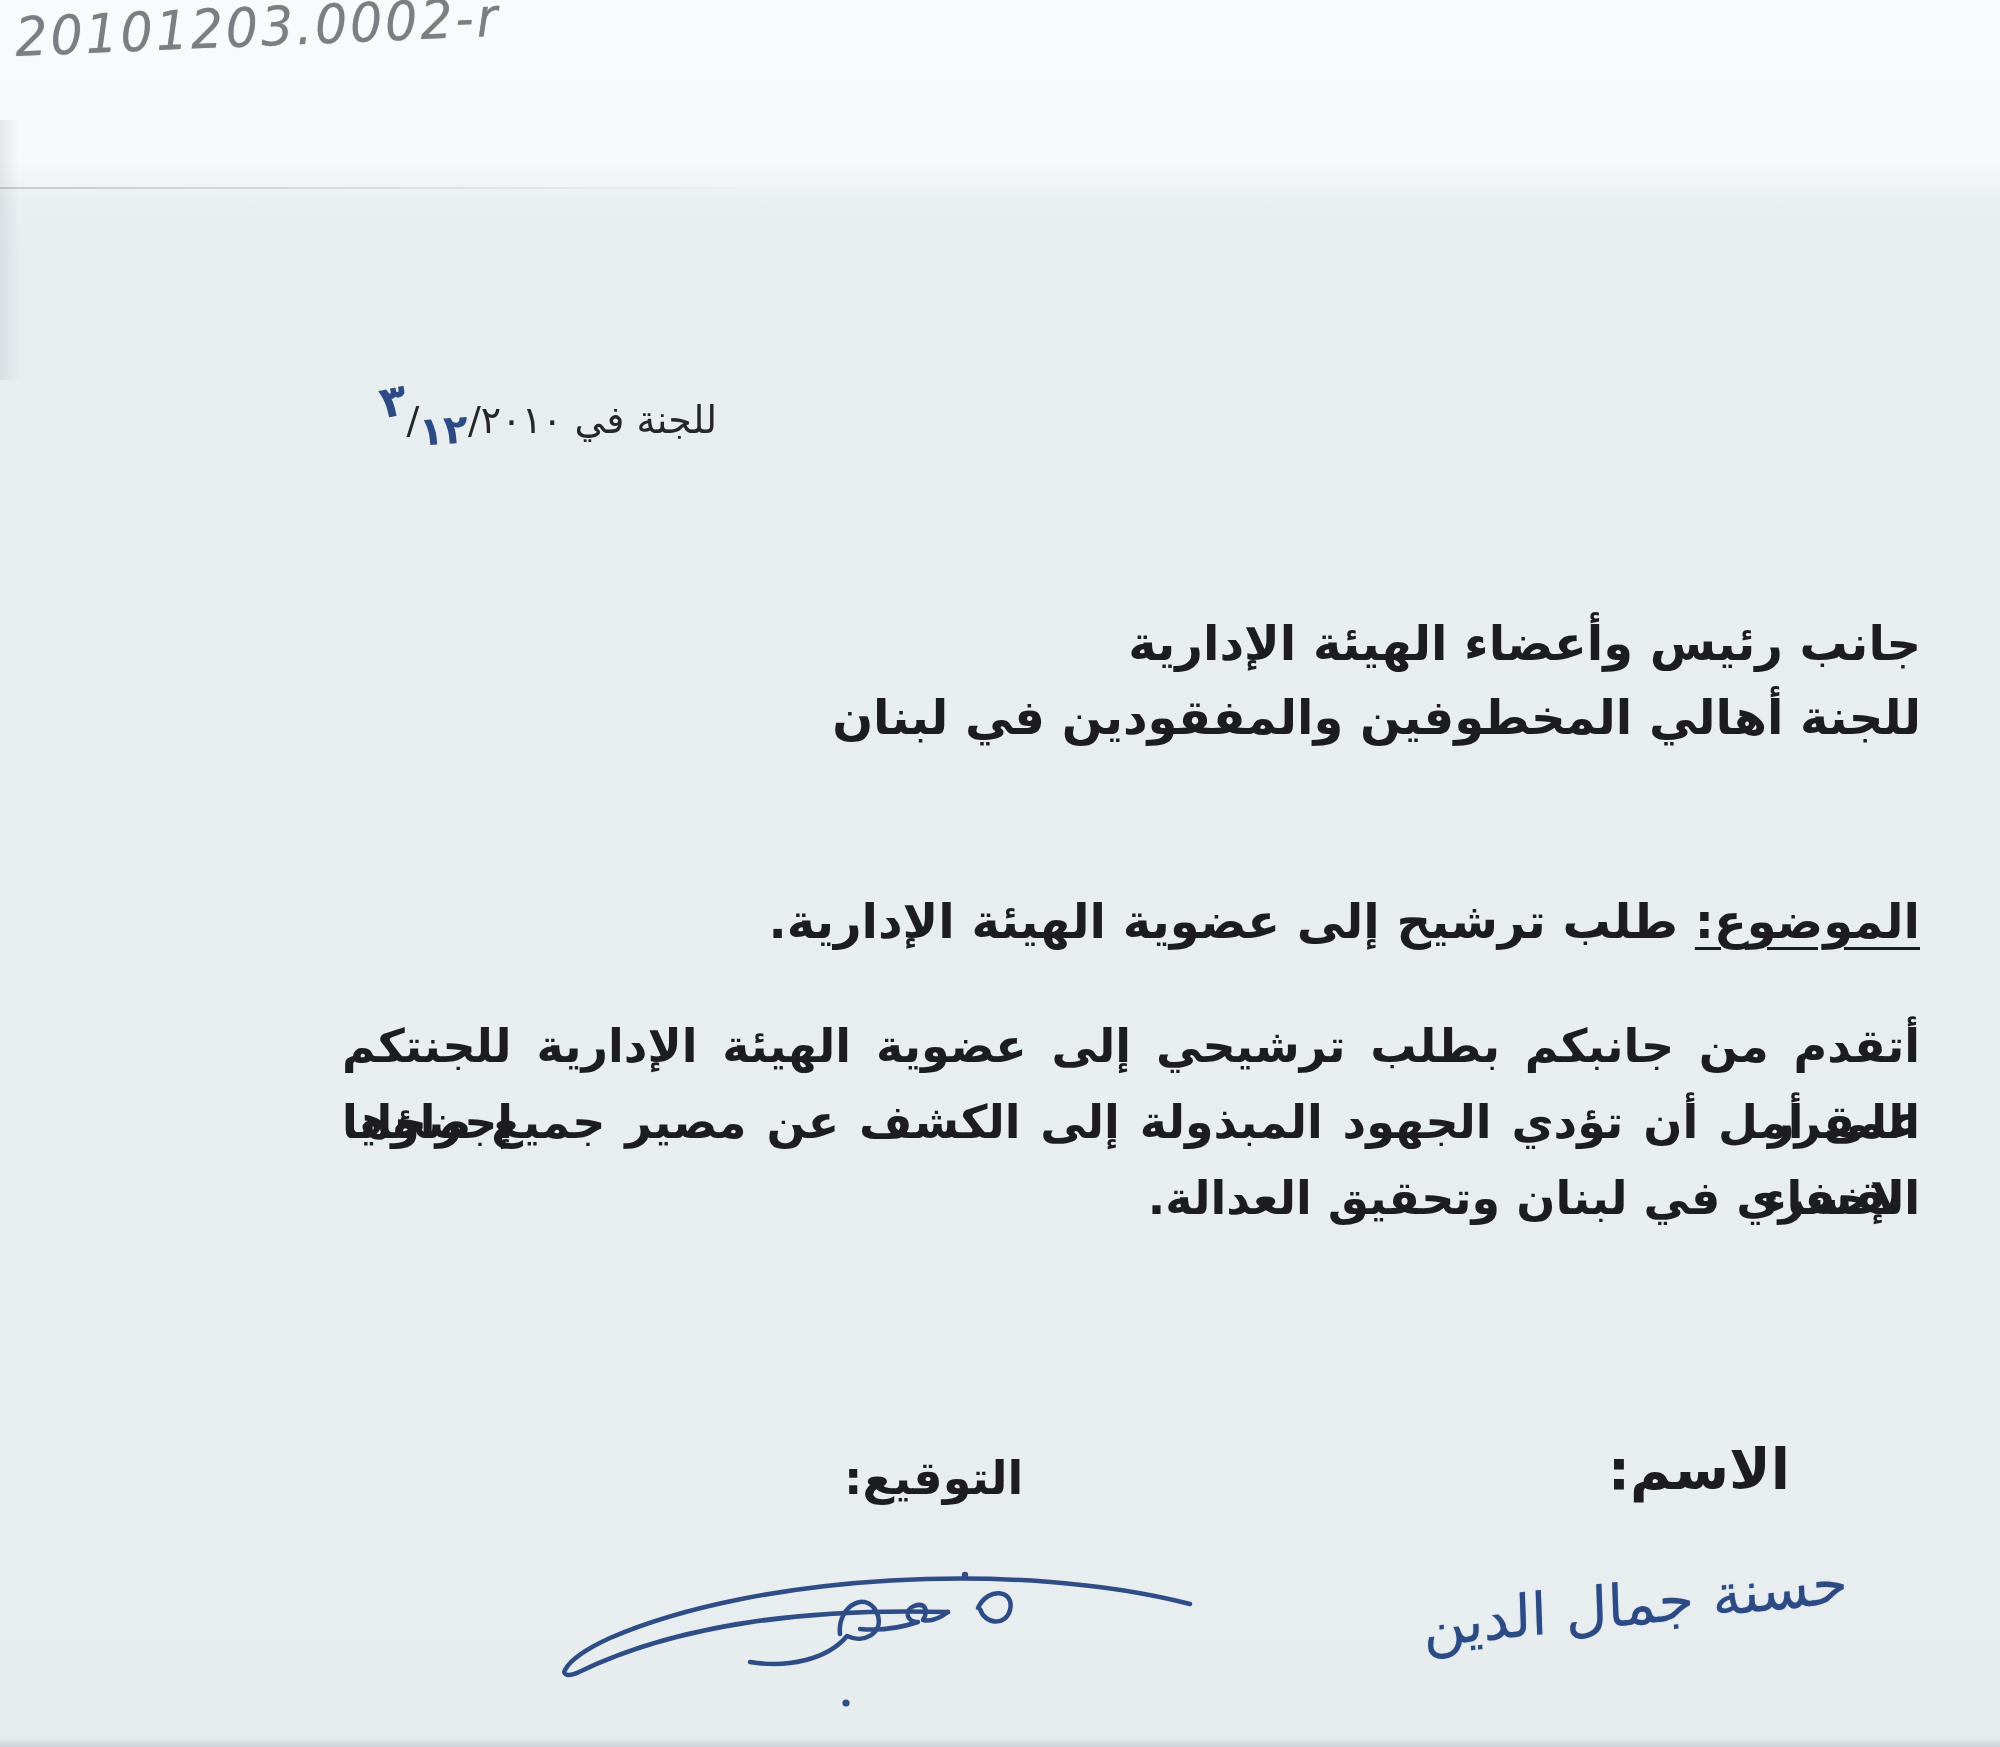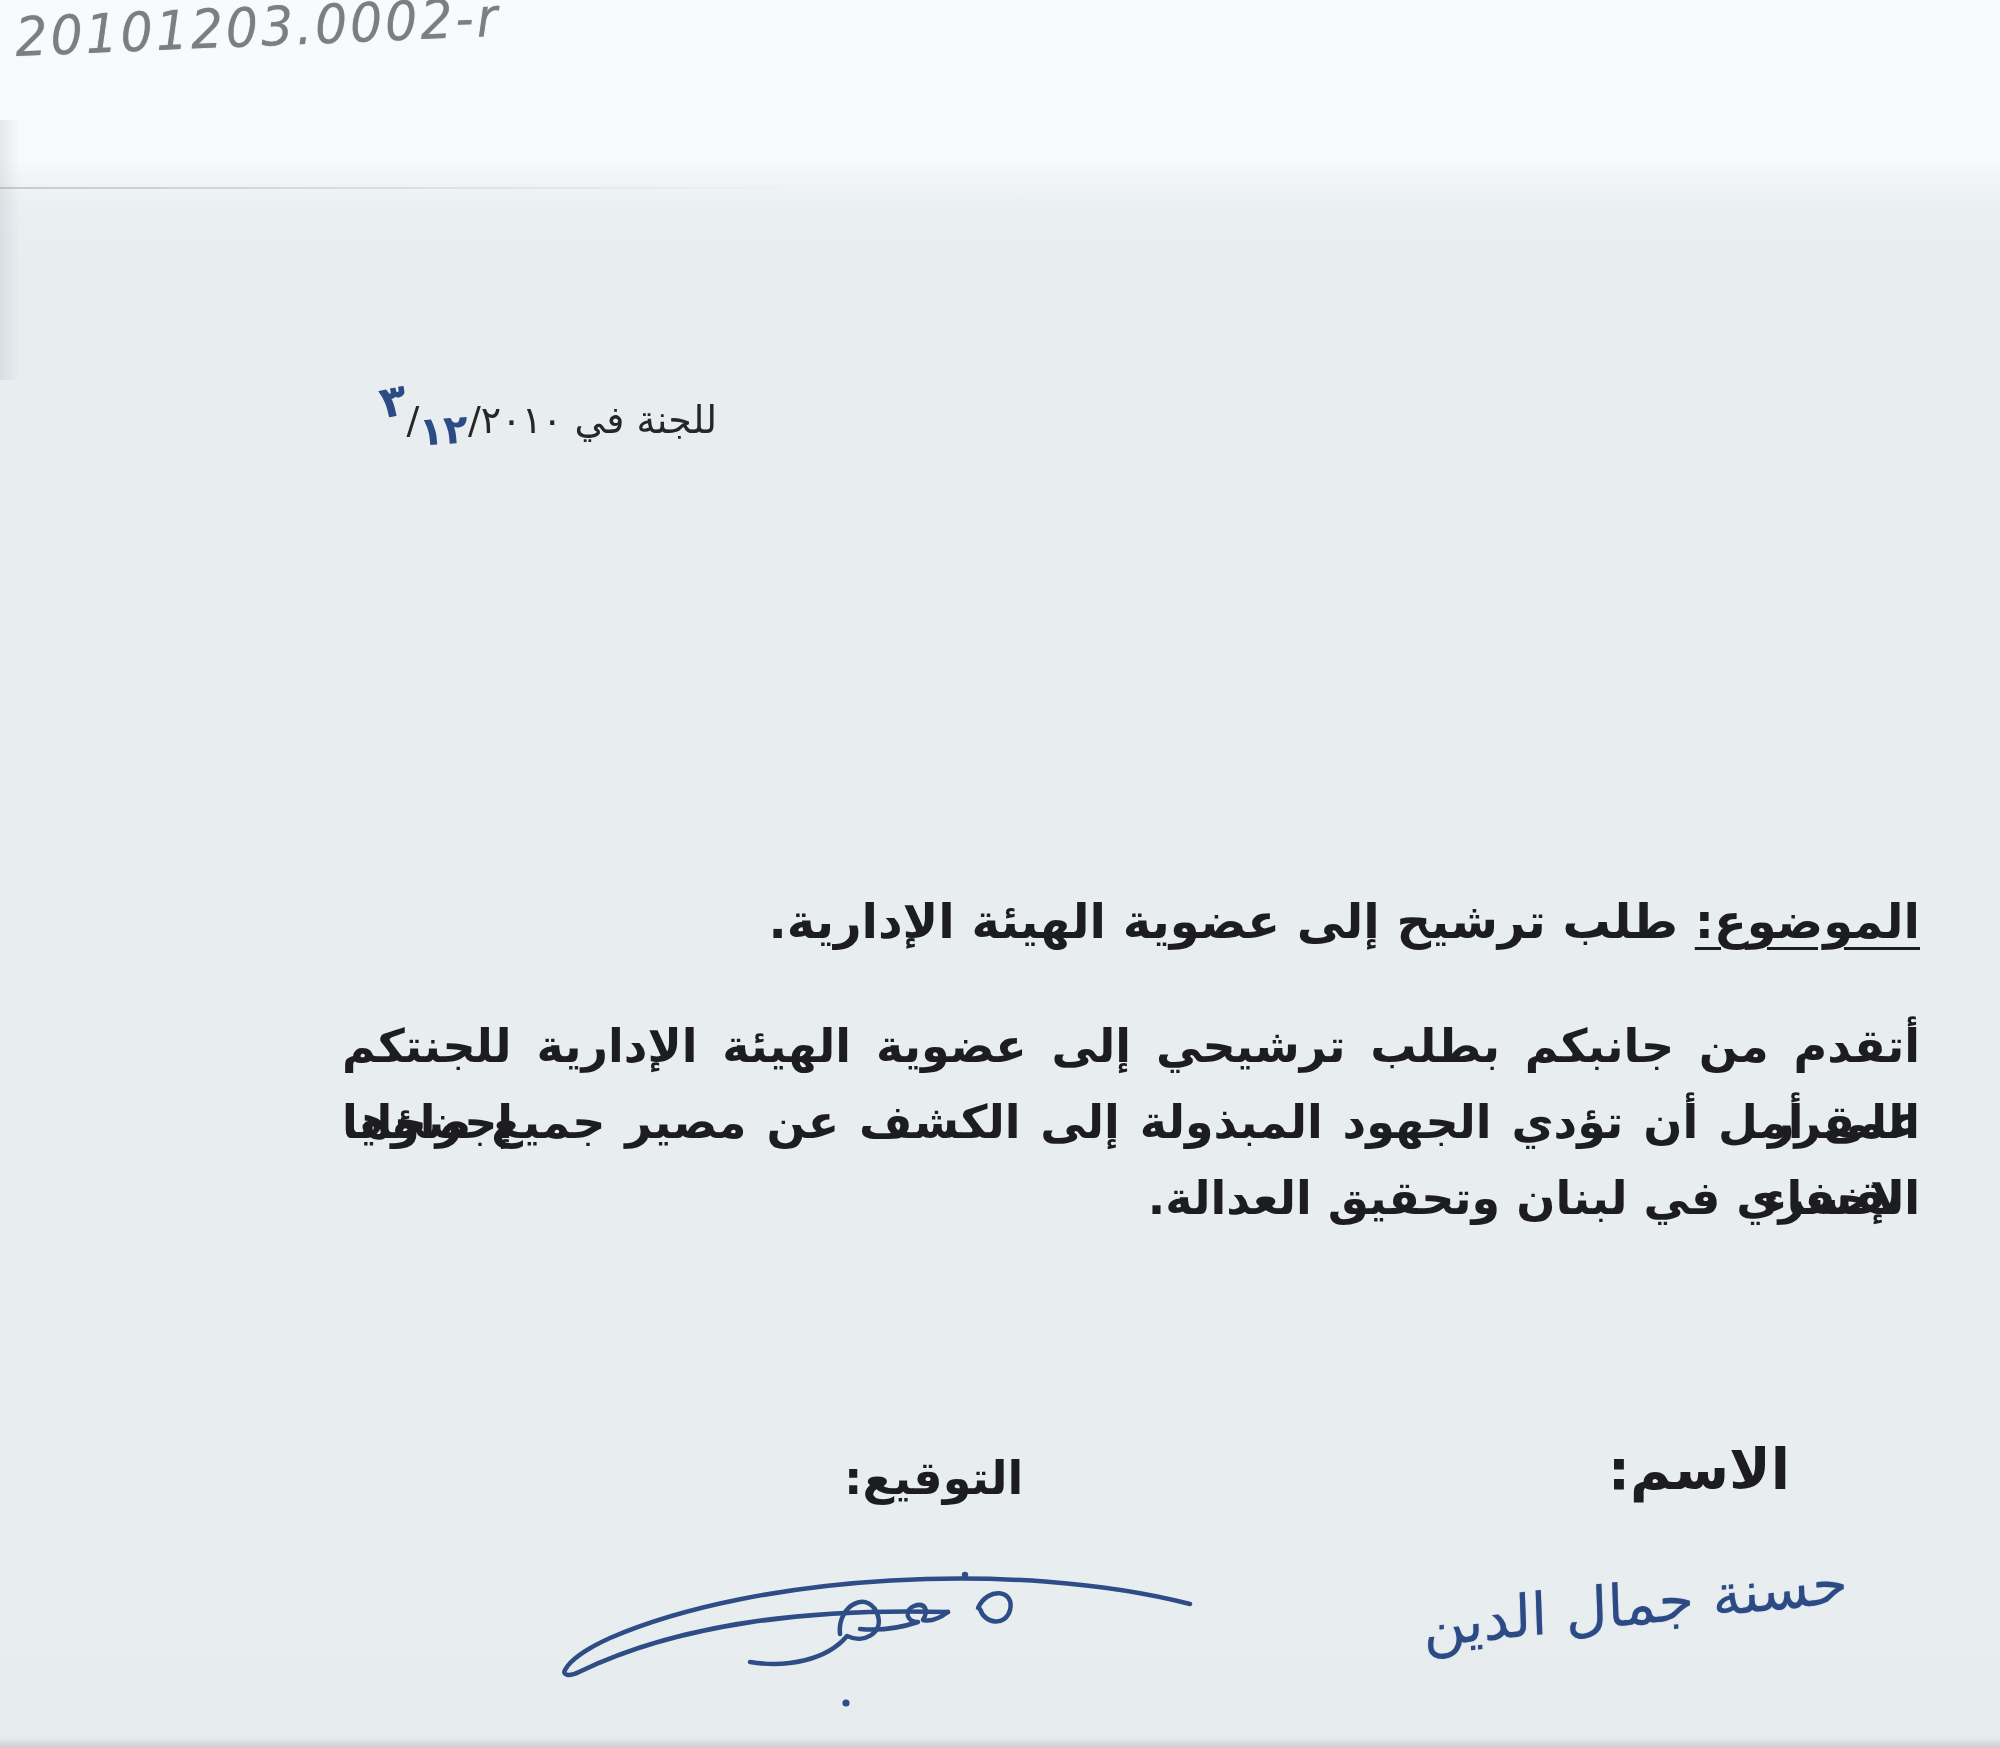--- a/index.html
+++ b/index.html
@@ -96,20 +96,24 @@
 
 <div class="page">
 
   <div class="top-edge-line"></div>
   <div class="corner-smudge"></div>
 
   <div class="ref-number">20101203.0002-r</div>
 
   <div class="date-line"><span>للجنة في </span><span>٢٠١٠</span><span>/</span><span class="pen-ink date-month">١٢</span><span>/</span><span class="pen-ink date-day">٣</span></div>
 
+  <div class="addressee">
+    <div>جانب رئيس وأعضاء الهيئة الإدارية</div>
+    <div>للجنة أهالي المخطوفين والمفقودين في لبنان</div>
+  </div>
 
   <div class="subject-line"><span class="subject-label">الموضوع:</span><span> طلب ترشيح إلى عضوية الهيئة الإدارية.</span></div>
 
   <div class="body-paragraph">
     <div class="body-line">أتقدم من جانبكم بطلب ترشيحي إلى عضوية الهيئة الإدارية للجنتكم المقرر إجراؤها</div>
     <div class="body-line">على أمل أن تؤدي الجهود المبذولة إلى الكشف عن مصير جميع ضحايا الإخفاء</div>
     <div class="body-line last">القسري في لبنان وتحقيق العدالة.</div>
   </div>
 
   <div class="name-label">الاسم:</div>

